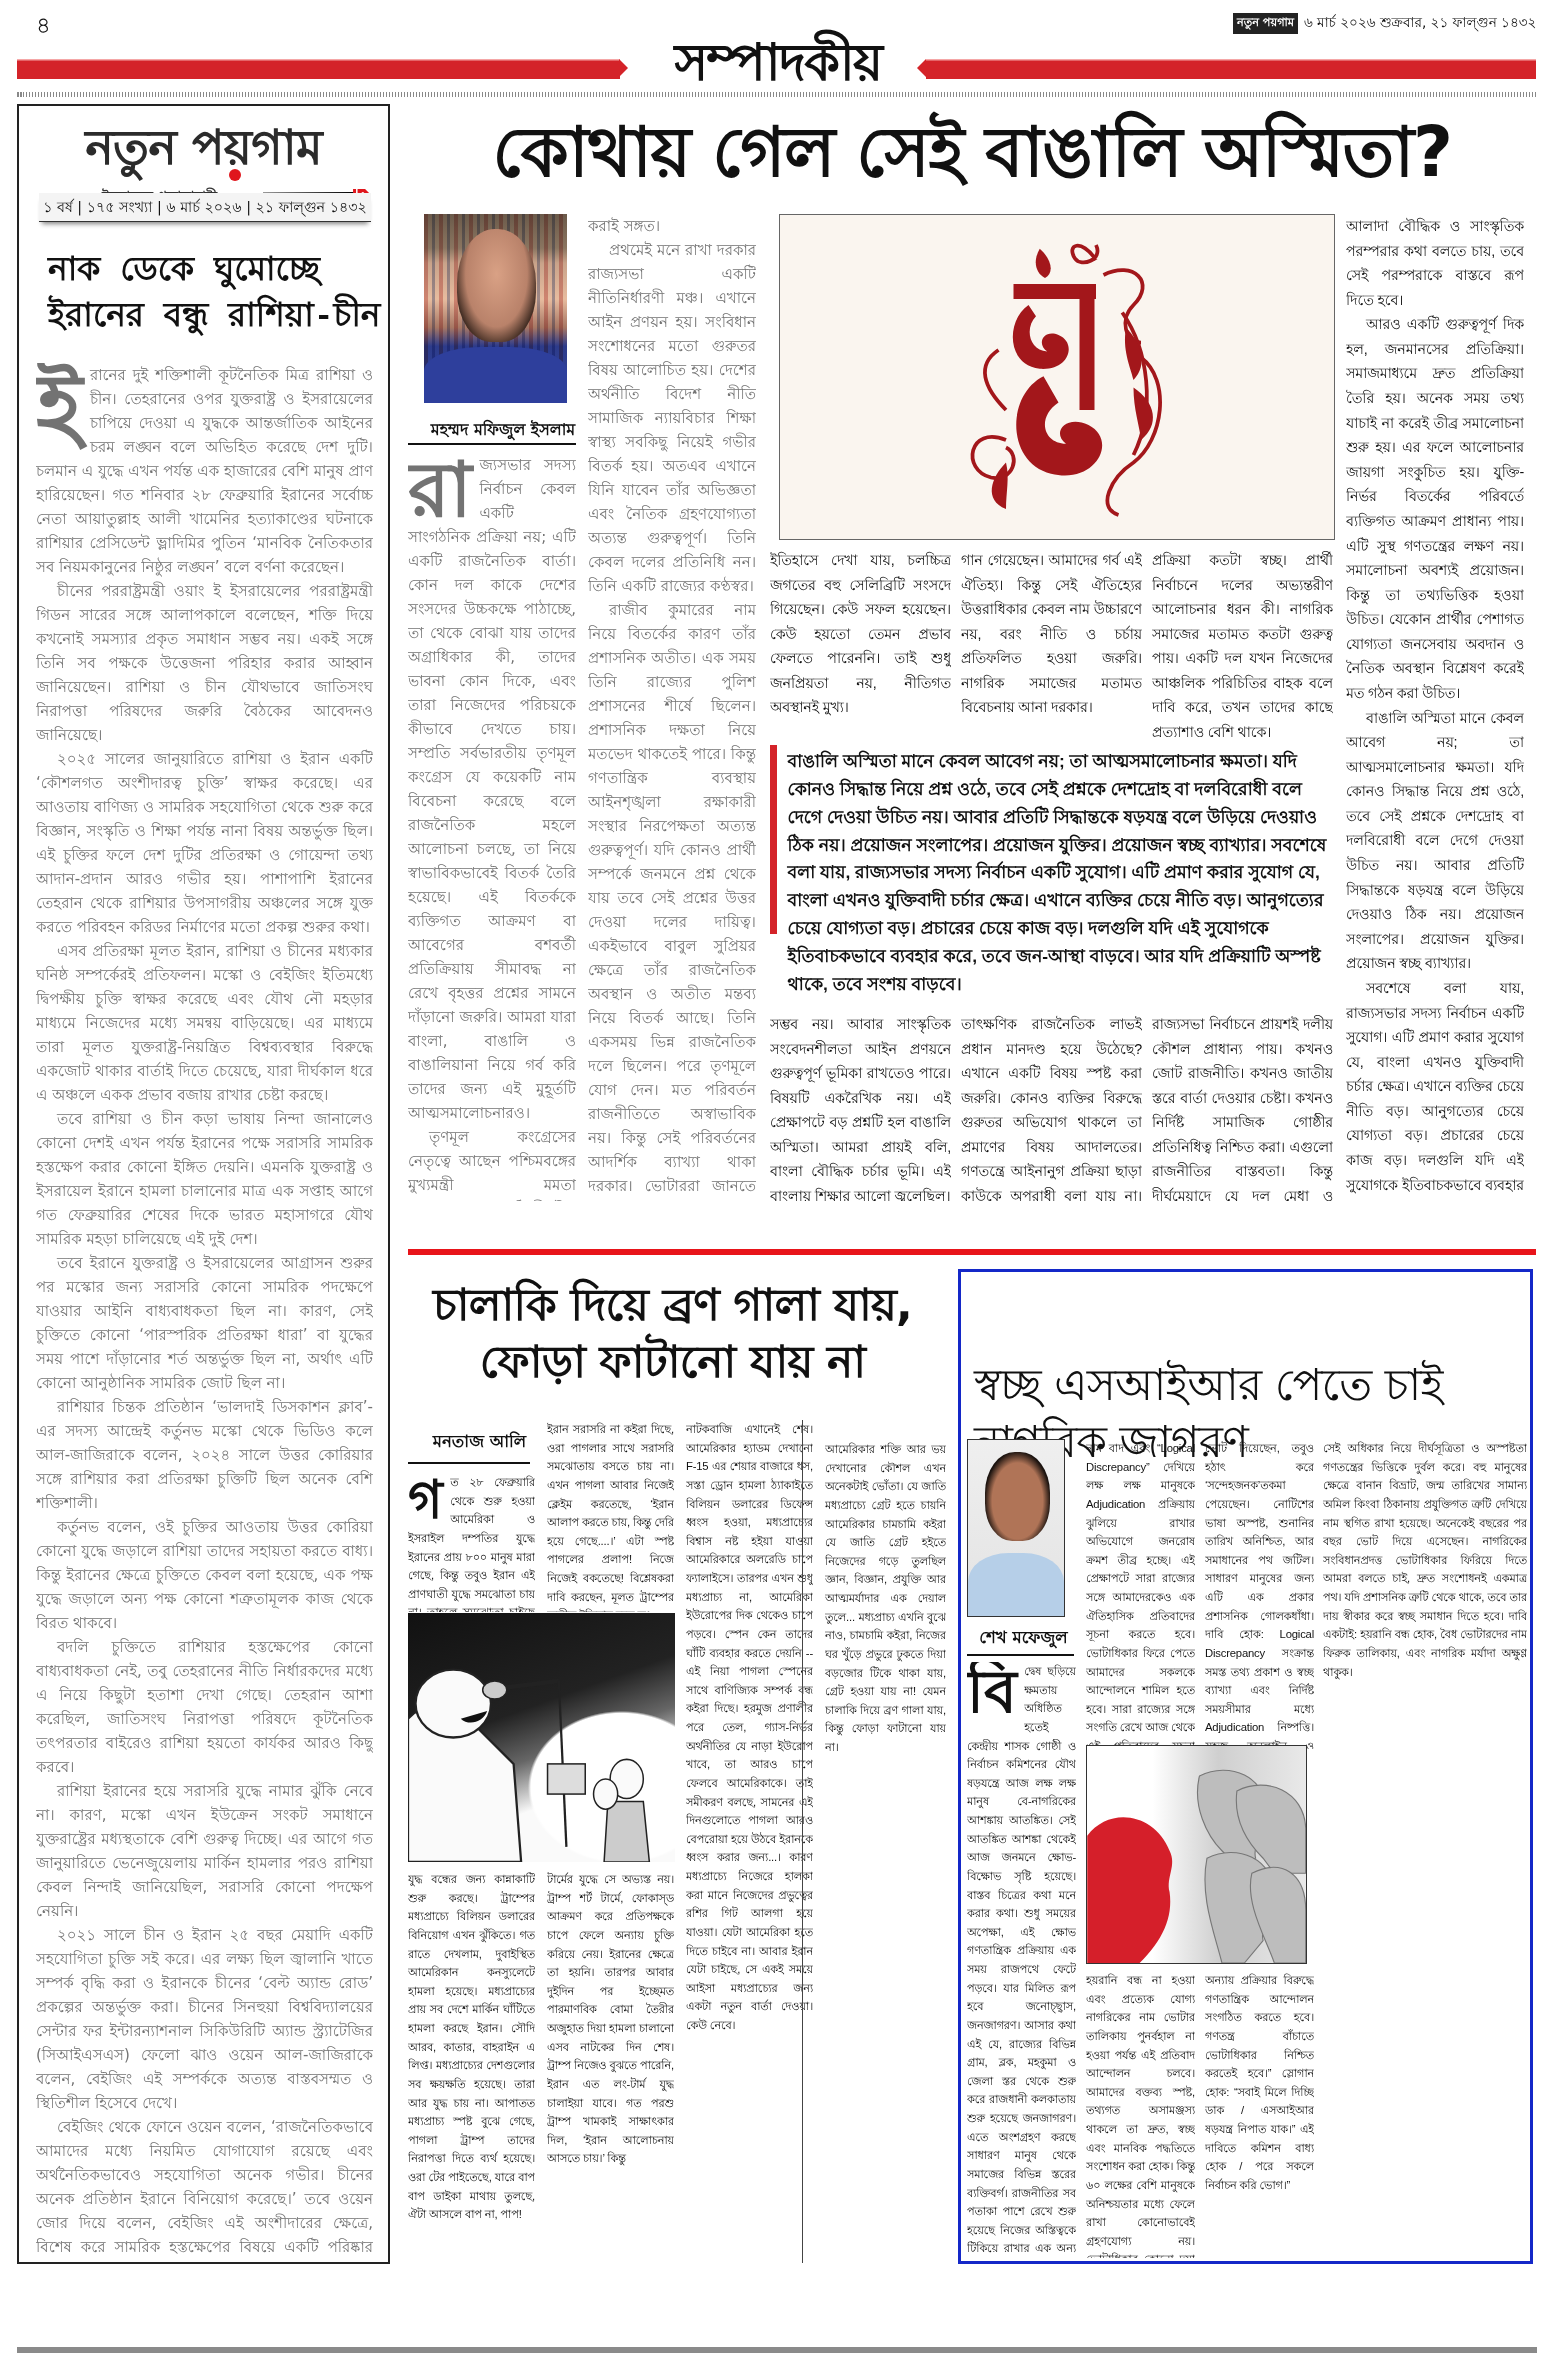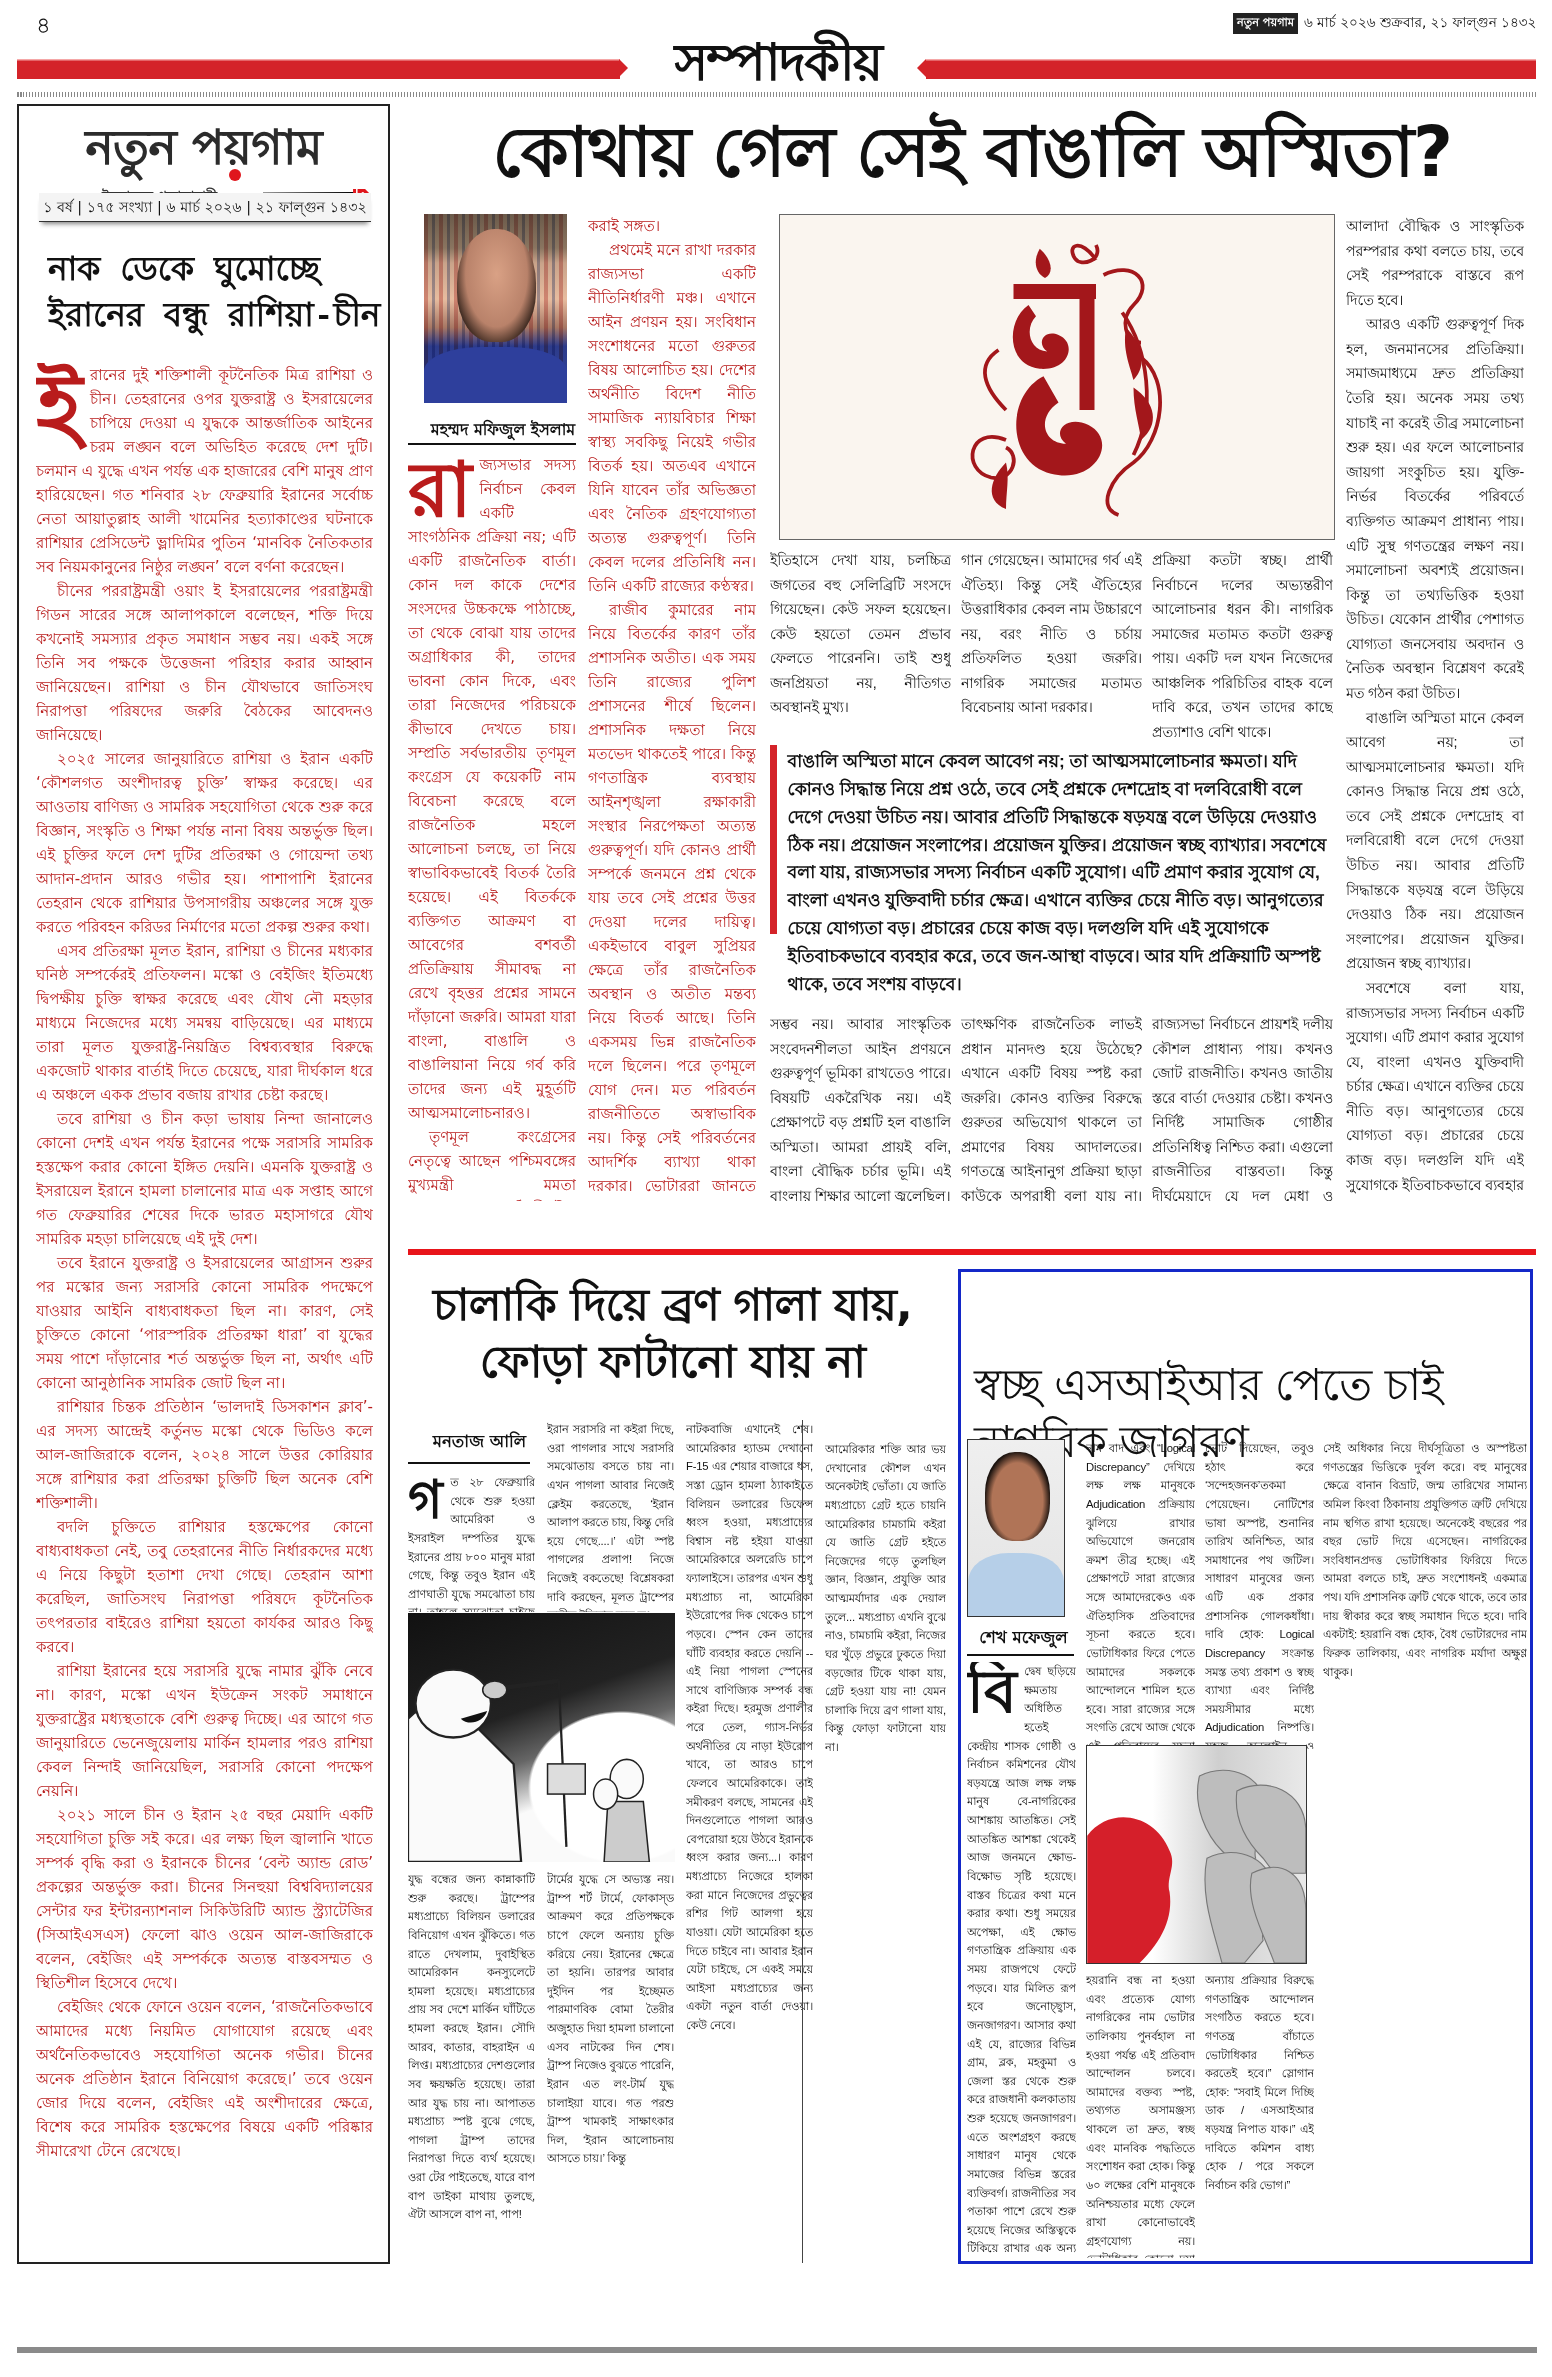--- a/index.html
+++ b/index.html
@@ -24,21 +24,21 @@
   
   #left-box { left: 16.6px; top: 104px; width: 373px; height: 2160px; border: 2.3px solid #222; }
   #masthead { left: 36px; top: 121px; width: 335px; height: 91px; }
   #mast-name { position: absolute; left: 0; top: 0; width: 100%; text-align: center; font-size: 48px; font-weight: bold; font-family: "DejaVu Sans", sans-serif; color: #2b2b2b; letter-spacing: -0.8px; line-height: 1.1; }
   #mast-dot { position: absolute; left: 193px; top: 48px; width: 12px; height: 12px; border-radius: 50%; background: #e0161c; }
   #mast-tagline { position: absolute; left: 66px; top: 65px; font-size: 13.6px; font-weight: bold; color: #333; font-family: "DejaVu Sans", sans-serif; }
   #mast-bar { position: absolute; left: 227px; top: 71px; width: 91px; height: 4.5px; background: linear-gradient(90deg, #999, #000); }
   #pen-icon { position: absolute; left: 317px; top: 65px; width: 16.6px; height: 15px; }
   #issue-line { left: 39px; top: 193px; width: 332px; height: 29px; font-size: 14.3px; font-family: "DejaVu Sans", sans-serif; text-align: center; line-height: 29px; border-bottom: 1.5px solid #333; box-shadow: 0 4.5px 4.5px -3px #888; background: #f4f4f4; }
   #left-headline { left: 48px; top: 249px; width: 347px; font-size: 33px; font-weight: bold; line-height: 1.4; font-family: Liberation Mono, monospace; }
-  .body-text { font-size: 15px; line-height: 1.6; text-align: justify; font-family: "DejaVu Sans", sans-serif; color: #b91c1c; }
+  .body-text { font-size: 15px; line-height: 1.6; text-align: justify; font-family: "DejaVu Sans", sans-serif; color: #737373; }
   .body-text p { text-indent: 1.4em; }
   .body-text p.noindent { text-indent: 0; }
   .dropcap { float: left; font-size: 89px; line-height: 0.9; font-weight: bold; margin: 3px 7.6px 0 0; font-family: "DejaVu Serif", serif; }
   #left-body { left: 36px; top: 363px; width: 337px; height: 1896px; overflow: hidden; }
 
   
   #main-headline { left: 408px; top: 113px; width: 1128px; text-align: center; font-size: 69px; font-weight: bold; line-height: 1.15; font-family: "DejaVu Sans", sans-serif; letter-spacing: -1.5px; white-space: nowrap; }
 
   
   #author1-photo { left: 424px; top: 214px; width: 143px; height: 189px; background: linear-gradient(180deg, #6b5a4a 0%, #8a7560 18%, #c9a38a 26%, #e7bc9f 45%, #a77764 60%, #2d3b8a 70%, #3146a0 100%); overflow: hidden; }
@@ -141,20 +141,21 @@
 <div class="abs" id="issue-line">১ বর্ষ | ১৭৫ সংখ্যা | ৬ মার্চ ২০২৬ | ২১ ফাল্গুন ১৪৩২</div>
 <div class="abs" id="left-headline">নাক ডেকে ঘুমোচ্ছে ইরানের বন্ধু রাশিয়া-চীন</div>
 <div class="abs body-text" id="left-body">
   <p class="noindent"><span class="dropcap">ই</span><span>রানের দুই শক্তিশালী কূটনৈতিক মিত্র রাশিয়া ও চীন। তেহরানের ওপর যুক্তরাষ্ট্র ও ইসরায়েলের চাপিয়ে দেওয়া এ যুদ্ধকে আন্তর্জাতিক আইনের চরম লঙ্ঘন বলে অভিহিত করেছে দেশ দুটি। চলমান এ যুদ্ধে এখন পর্যন্ত এক হাজারের বেশি মানুষ প্রাণ হারিয়েছেন। গত শনিবার ২৮ ফেব্রুয়ারি ইরানের সর্বোচ্চ নেতা আয়াতুল্লাহ আলী খামেনির হত্যাকাণ্ডের ঘটনাকে রাশিয়ার প্রেসিডেন্ট ভ্লাদিমির পুতিন ‘মানবিক নৈতিকতার সব নিয়মকানুনের নিষ্ঠুর লঙ্ঘন’ বলে বর্ণনা করেছেন।</span></p>
   <p>চীনের পররাষ্ট্রমন্ত্রী ওয়াং ই ইসরায়েলের পররাষ্ট্রমন্ত্রী গিডন সারের সঙ্গে আলাপকালে বলেছেন, শক্তি দিয়ে কখনোই সমস্যার প্রকৃত সমাধান সম্ভব নয়। একই সঙ্গে তিনি সব পক্ষকে উত্তেজনা পরিহার করার আহ্বান জানিয়েছেন। রাশিয়া ও চীন যৌথভাবে জাতিসংঘ নিরাপত্তা পরিষদের জরুরি বৈঠকের আবেদনও জানিয়েছে।</p>
   <p>২০২৫ সালের জানুয়ারিতে রাশিয়া ও ইরান একটি ‘কৌশলগত অংশীদারত্ব চুক্তি’ স্বাক্ষর করেছে। এর আওতায় বাণিজ্য ও সামরিক সহযোগিতা থেকে শুরু করে বিজ্ঞান, সংস্কৃতি ও শিক্ষা পর্যন্ত নানা বিষয় অন্তর্ভুক্ত ছিল। এই চুক্তির ফলে দেশ দুটির প্রতিরক্ষা ও গোয়েন্দা তথ্য আদান-প্রদান আরও গভীর হয়। পাশাপাশি ইরানের তেহরান থেকে রাশিয়ার উপসাগরীয় অঞ্চলের সঙ্গে যুক্ত করতে পরিবহন করিডর নির্মাণের মতো প্রকল্প শুরুর কথা।</p>
   <p>এসব প্রতিরক্ষা মূলত ইরান, রাশিয়া ও চীনের মধ্যকার ঘনিষ্ঠ সম্পর্কেরই প্রতিফলন। মস্কো ও বেইজিং ইতিমধ্যে দ্বিপক্ষীয় চুক্তি স্বাক্ষর করেছে এবং যৌথ নৌ মহড়ার মাধ্যমে নিজেদের মধ্যে সমন্বয় বাড়িয়েছে। এর মাধ্যমে তারা মূলত যুক্তরাষ্ট্র-নিয়ন্ত্রিত বিশ্বব্যবস্থার বিরুদ্ধে একজোট থাকার বার্তাই দিতে চেয়েছে, যারা দীর্ঘকাল ধরে এ অঞ্চলে একক প্রভাব বজায় রাখার চেষ্টা করছে।</p>
   <p>তবে রাশিয়া ও চীন কড়া ভাষায় নিন্দা জানালেও কোনো দেশই এখন পর্যন্ত ইরানের পক্ষে সরাসরি সামরিক হস্তক্ষেপ করার কোনো ইঙ্গিত দেয়নি। এমনকি যুক্তরাষ্ট্র ও ইসরায়েল ইরানে হামলা চালানোর মাত্র এক সপ্তাহ আগে গত ফেব্রুয়ারির শেষের দিকে ভারত মহাসাগরে যৌথ সামরিক মহড়া চালিয়েছে এই দুই দেশ।</p>
   <p>তবে ইরানে যুক্তরাষ্ট্র ও ইসরায়েলের আগ্রাসন শুরুর পর মস্কোর জন্য সরাসরি কোনো সামরিক পদক্ষেপে যাওয়ার আইনি বাধ্যবাধকতা ছিল না। কারণ, সেই চুক্তিতে কোনো ‘পারস্পরিক প্রতিরক্ষা ধারা’ বা যুদ্ধের সময় পাশে দাঁড়ানোর শর্ত অন্তর্ভুক্ত ছিল না, অর্থাৎ এটি কোনো আনুষ্ঠানিক সামরিক জোট ছিল না।</p>
   <p>রাশিয়ার চিন্তক প্রতিষ্ঠান ‘ভালদাই ডিসকাশন ক্লাব’-এর সদস্য আন্দ্রেই কর্তুনভ মস্কো থেকে ভিডিও কলে আল-জাজিরাকে বলেন, ২০২৪ সালে উত্তর কোরিয়ার সঙ্গে রাশিয়ার করা প্রতিরক্ষা চুক্তিটি ছিল অনেক বেশি শক্তিশালী।</p>
+  <p>কর্তুনভ বলেন, ওই চুক্তির আওতায় উত্তর কোরিয়া কোনো যুদ্ধে জড়ালে রাশিয়া তাদের সহায়তা করতে বাধ্য। কিন্তু ইরানের ক্ষেত্রে চুক্তিতে কেবল বলা হয়েছে, এক পক্ষ যুদ্ধে জড়ালে অন্য পক্ষ কোনো শত্রুতামূলক কাজ থেকে বিরত থাকবে।</p>
   <p>বদলি চুক্তিতে রাশিয়ার হস্তক্ষেপের কোনো বাধ্যবাধকতা নেই, তবু তেহরানের নীতি নির্ধারকদের মধ্যে এ নিয়ে কিছুটা হতাশা দেখা গেছে। তেহরান আশা করেছিল, জাতিসংঘ নিরাপত্তা পরিষদে কূটনৈতিক তৎপরতার বাইরেও রাশিয়া হয়তো কার্যকর আরও কিছু করবে।</p>
   <p>রাশিয়া ইরানের হয়ে সরাসরি যুদ্ধে নামার ঝুঁকি নেবে না। কারণ, মস্কো এখন ইউক্রেন সংকট সমাধানে যুক্তরাষ্ট্রের মধ্যস্থতাকে বেশি গুরুত্ব দিচ্ছে। এর আগে গত জানুয়ারিতে ভেনেজুয়েলায় মার্কিন হামলার পরও রাশিয়া কেবল নিন্দাই জানিয়েছিল, সরাসরি কোনো পদক্ষেপ নেয়নি।</p>
   <p>২০২১ সালে চীন ও ইরান ২৫ বছর মেয়াদি একটি সহযোগিতা চুক্তি সই করে। এর লক্ষ্য ছিল জ্বালানি খাতে সম্পর্ক বৃদ্ধি করা ও ইরানকে চীনের ‘বেল্ট অ্যান্ড রোড’ প্রকল্পের অন্তর্ভুক্ত করা। চীনের সিনহুয়া বিশ্ববিদ্যালয়ের সেন্টার ফর ইন্টারন্যাশনাল সিকিউরিটি অ্যান্ড স্ট্র্যাটেজির (সিআইএসএস) ফেলো ঝাও ওয়েন আল-জাজিরাকে বলেন, বেইজিং এই সম্পর্ককে অত্যন্ত বাস্তবসম্মত ও স্থিতিশীল হিসেবে দেখে।</p>
   <p>বেইজিং থেকে ফোনে ওয়েন বলেন, ‘রাজনৈতিকভাবে আমাদের মধ্যে নিয়মিত যোগাযোগ রয়েছে এবং অর্থনৈতিকভাবেও সহযোগিতা অনেক গভীর। চীনের অনেক প্রতিষ্ঠান ইরানে বিনিয়োগ করেছে।’ তবে ওয়েন জোর দিয়ে বলেন, বেইজিং এই অংশীদারের ক্ষেত্রে, বিশেষ করে সামরিক হস্তক্ষেপের বিষয়ে একটি পরিষ্কার সীমারেখা টেনে রেখেছে।</p>
 
 </div>
 
 <div class="abs" id="main-headline">কোথায় গেল সেই বাঙালি অস্মিতা?</div>
 
 <div class="abs" id="author1-photo">

